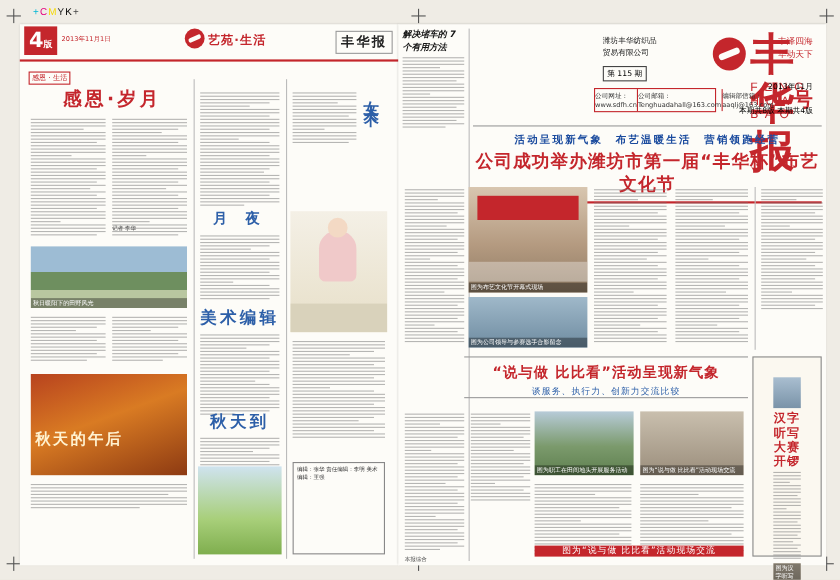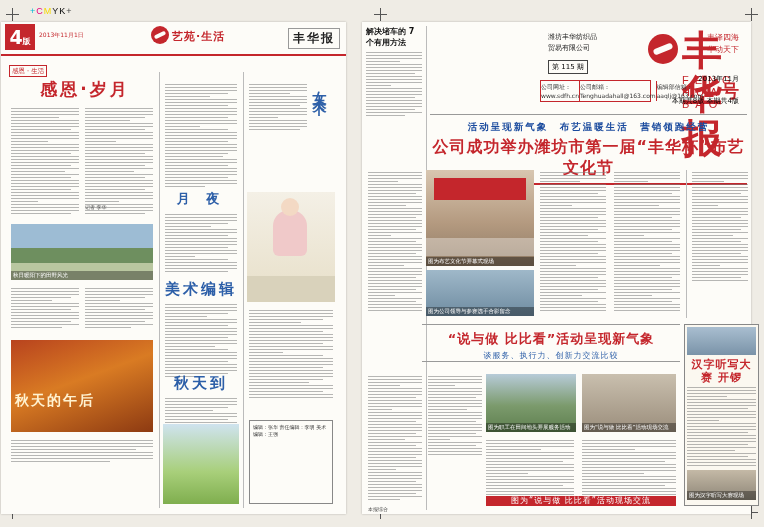--- a/index.html
+++ b/index.html
@@ -25,21 +25,21 @@
 
   .cmyk { position:absolute; left:30px; top:6px; font-size:9px; letter-spacing:1px; font-family:"Liberation Sans",sans-serif; }
   .cmyk span:nth-child(1){color:#00b7d4;}
   .cmyk span:nth-child(2){color:#e5007f;}
   .cmyk span:nth-child(3){color:#f5d800;}
   .cmyk span:nth-child(4){color:#222;}
   .cmyk .plus { color:#444; }
 
   
   .sheet-left {
-    position:absolute; left:1px; top:22px; width:345px; height:492px;
+    position:absolute; left:18px; top:22px; width:345px; height:492px;
     background:#fdfcf8;
     box-shadow: 0 0 2px rgba(0,0,0,.25);
   }
   .sheet-right {
     position:absolute; left:362px; top:22px; width:389px; height:492px;
     background:#fdfcf8;
     box-shadow: 0 0 2px rgba(0,0,0,.25);
   }
 
   
@@ -482,21 +482,21 @@
       <div class="boxed" style="position:absolute;left:242px;top:348px;width:84px;height:84px;padding:3px;">
         <div class="cap-line">编辑：张华  责任编辑：李明  美术编辑：王强</div>
       </div>
 
     </div>
   </div>
 
   <div class="sheet-right">
 
     <div style="position:absolute;left:4px;top:4px;width:56px;height:120px;">
-      <div style="font-size:8px;font-weight:bold;line-height:11px;color:#111;">解决堵车的 7 个有用方法</div>
+      <div style="font-size:8px;font-weight:bold;line-height:11px;color:#111;font-style:italic;">解决堵车的 7 个有用方法</div>
       <div class="txtblock" style="margin-top:4px;">
         <div class="tl"></div>
           <div class="tl"></div>
           <div class="tl"></div>
           <div class="tl" style="width:60%"></div>
         <div class="tl"></div>
           <div class="tl"></div>
           <div class="tl"></div>
           <div class="tl"></div>
           <div class="tl"></div>
@@ -888,21 +888,21 @@
         <div class="tl"></div>
           <div class="tl"></div>
           <div class="tl"></div>
           <div class="tl"></div>
           <div class="tl" style="width:44%"></div>
       </div>
 
       <div class="redbanner" style="position:absolute;left:120px;bottom:0;width:190px;height:10px;line-height:10px;">图为“说与做 比比看”活动现场交流</div>
     </div>
 
-    <div class="boxed" style="position:absolute;left:322px;top:302px;width:75px;height:182px;background:#fbf8f0;padding:2px;">
+    <div class="boxed" style="position:absolute;left:322px;top:302px;width:63px;height:182px;background:#fbf8f0;padding:18px;">
       <div class="photo" style="width:100%;height:28px;background:linear-gradient(#a9bed0,#7a93a8);margin-bottom:3px;"></div>
       <div style="font-size:11px;font-weight:bold;color:#c4262c;line-height:13px;letter-spacing:1px;text-align:center;">汉字听写大赛 开锣</div>
       <div class="txtblock" style="margin-top:3px;">
         <div class="tl"></div>
           <div class="tl"></div>
           <div class="tl"></div>
           <div class="tl" style="width:58%"></div>
         <div class="tl"></div>
           <div class="tl"></div>
           <div class="tl"></div>

